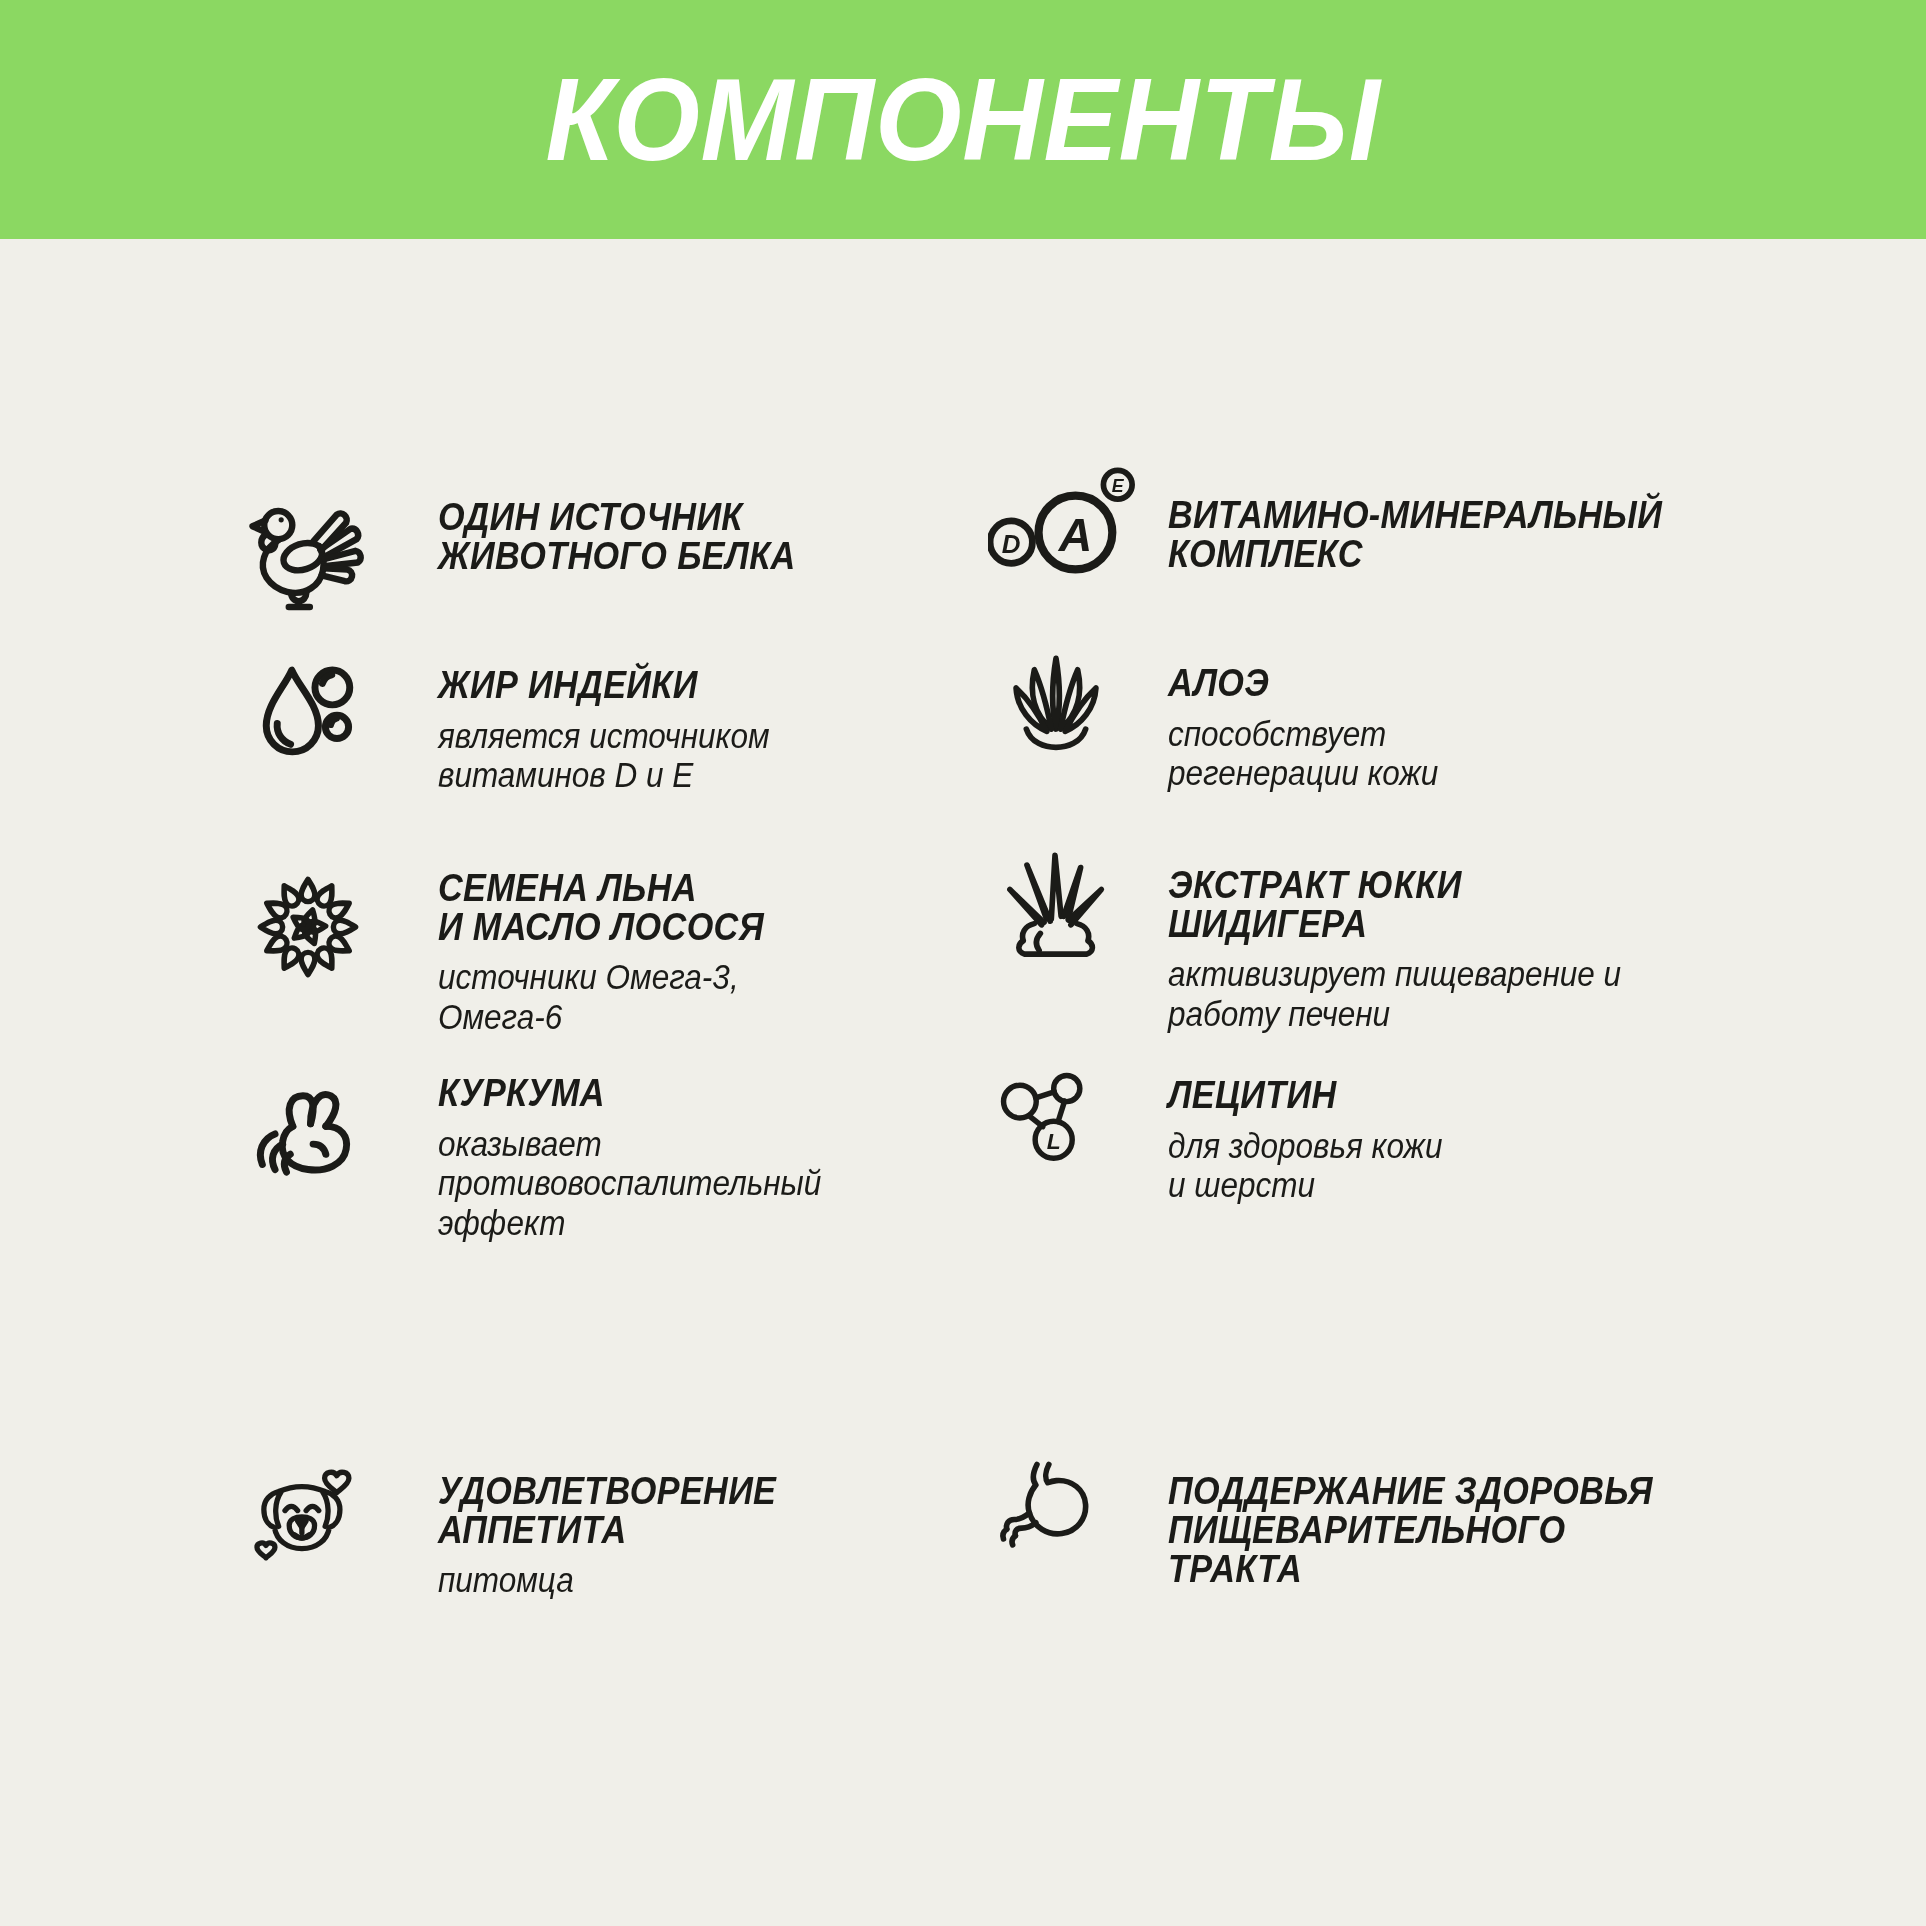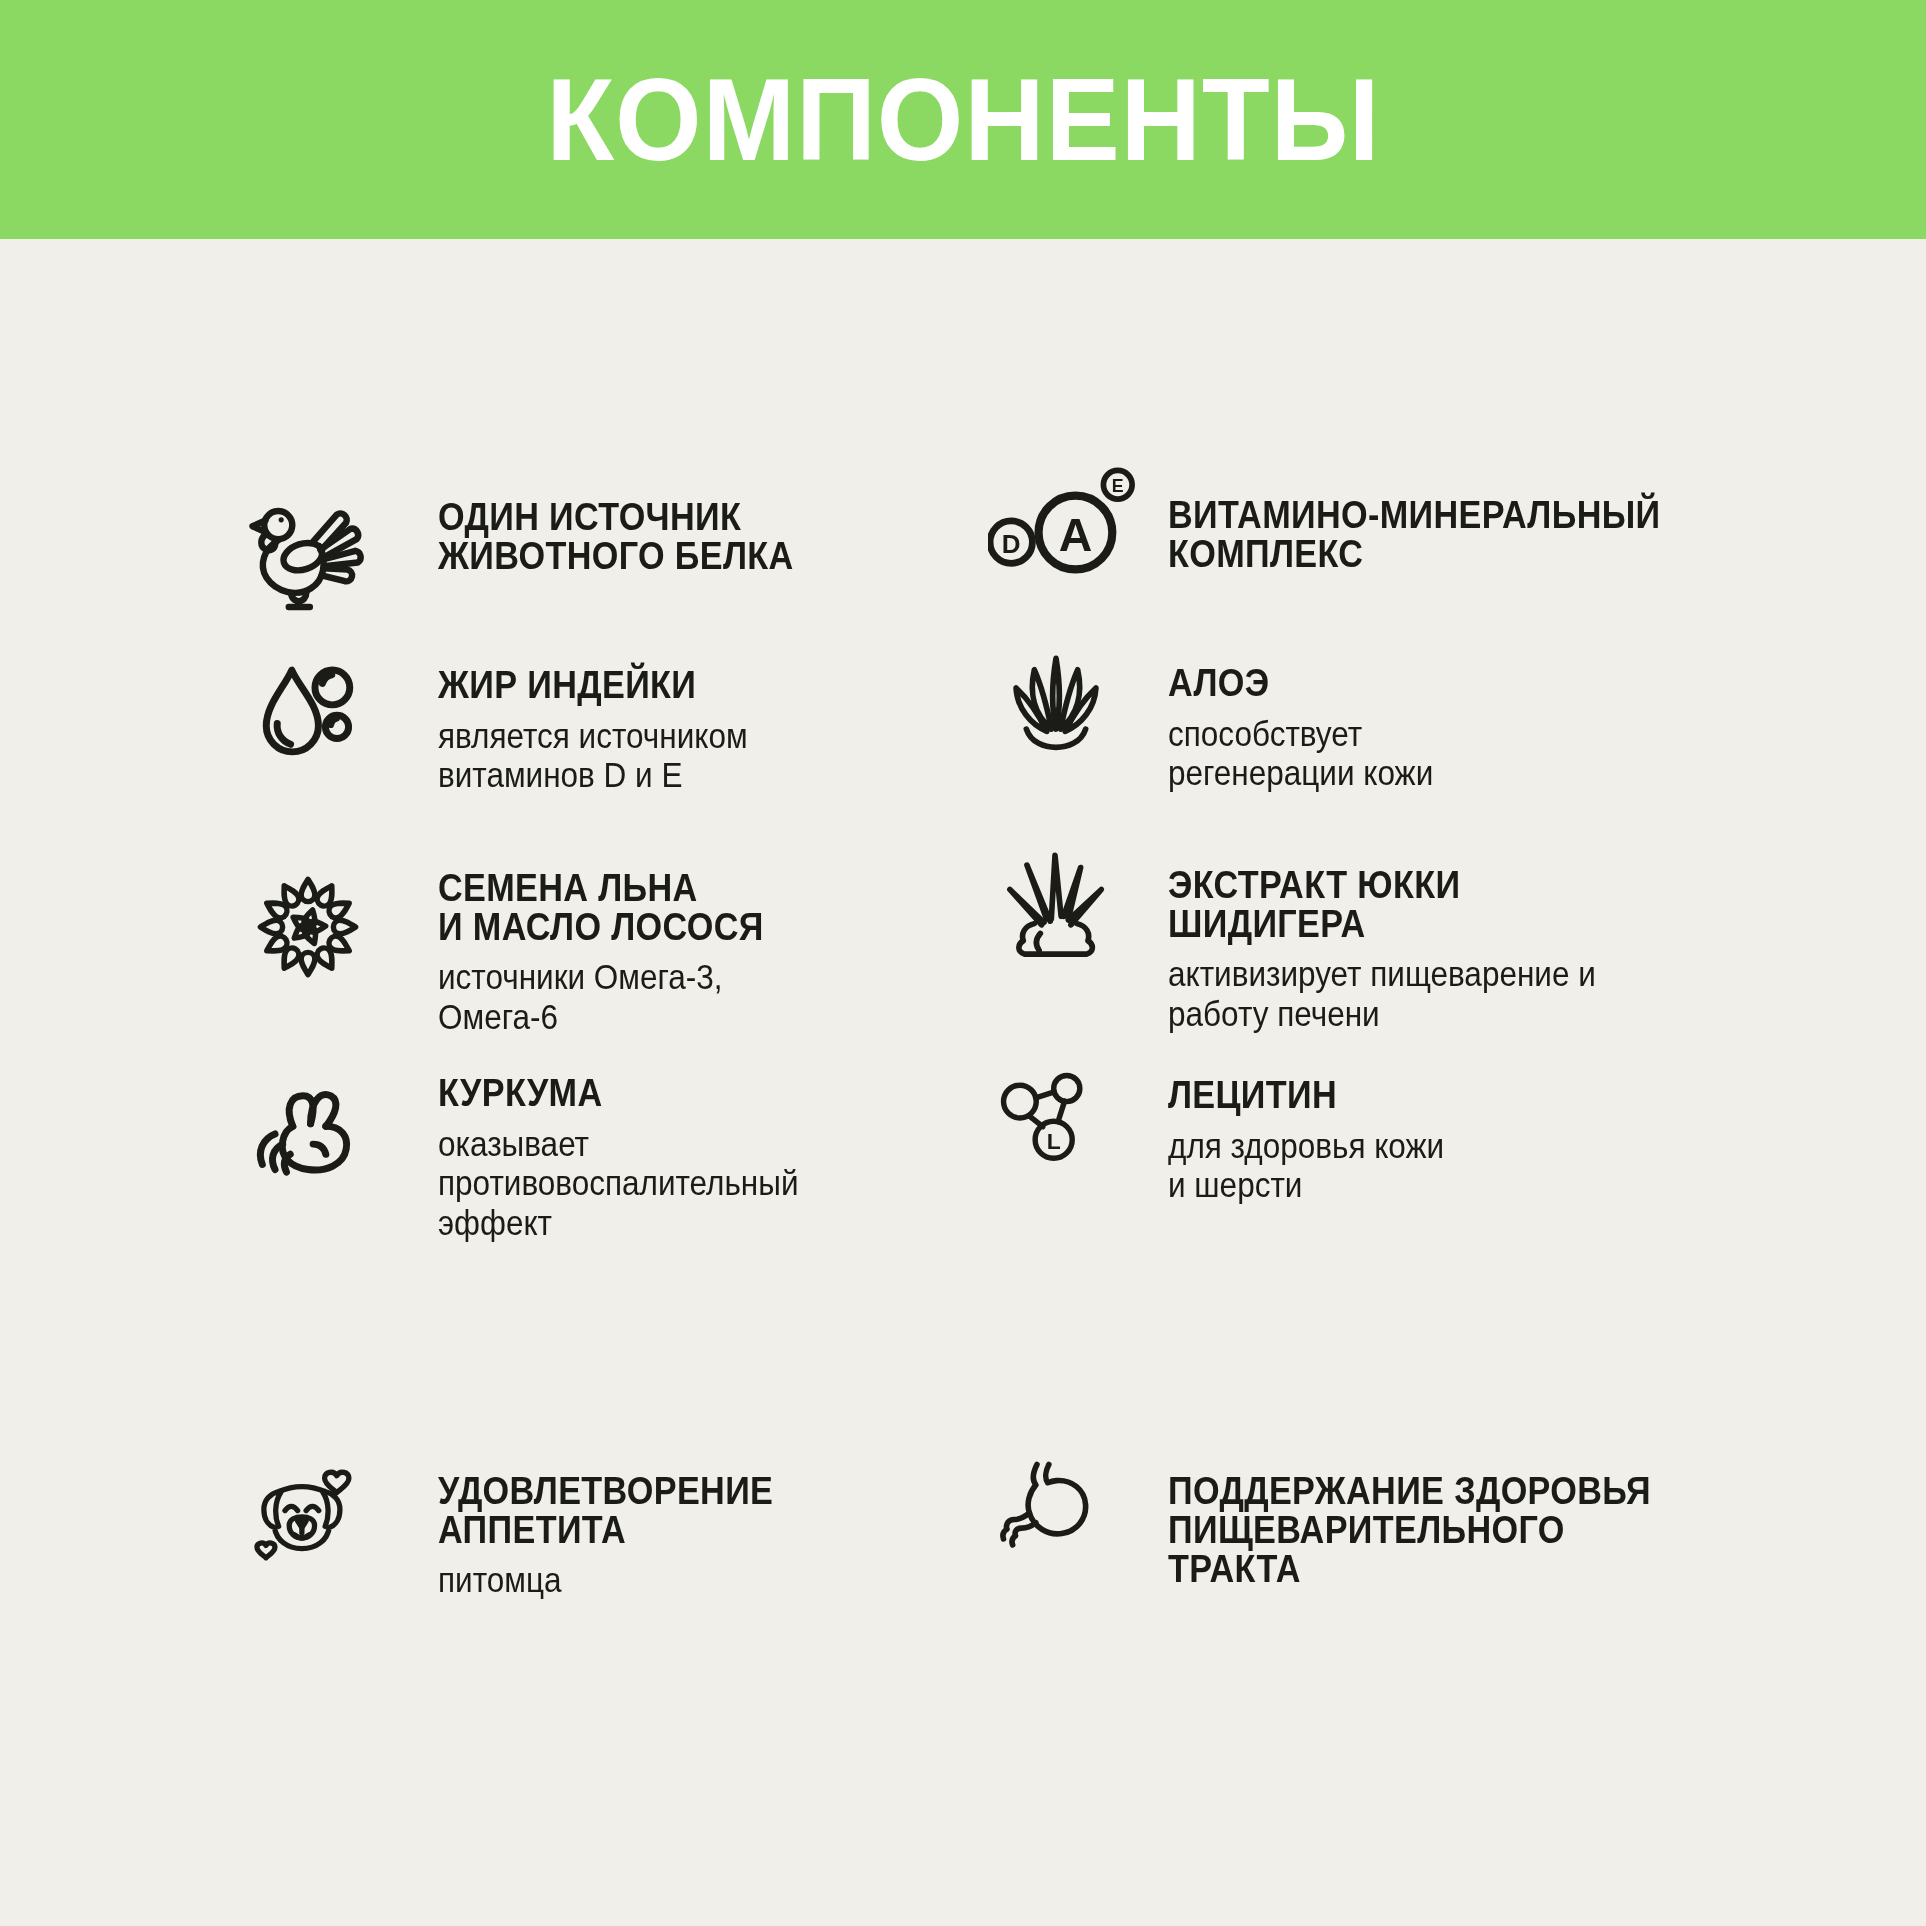--- a/index.html
+++ b/index.html
@@ -1,17 +1,17 @@
 <!DOCTYPE html>
 <html style="font-size:12.3px"><head>
 <meta charset="utf-8">
 <style>
   html,body{margin:0;padding:0;background:#d8d8d2;}
   #canvas{position:relative;width:1926px;height:1926px;background:#f0efe9;overflow:hidden;
-          font-family:"Liberation Sans","DejaVu Sans",sans-serif;color:#1b1b18;}
+          font-family:"Liberation Sans","DejaVu Sans",sans-serif;color:#1b1b18;font-style:italic;}
   .header{position:absolute;left:0;top:0;width:1926px;height:239px;background:#8bd862;
           display:flex;align-items:center;justify-content:center;}
   .header h1{margin:0;font-size:116px;font-weight:bold;color:#ffffff;letter-spacing:0.8px;
              transform:scaleX(0.96);}
   .item{position:absolute;}
   .icon{position:absolute;}
   .icon svg{display:block;}
   .txt{position:absolute;transform:scaleX(0.9);transform-origin:left top;width:848px;}
   .title{font-weight:bold;font-size:38px;line-height:1.02;letter-spacing:0.4px;
          white-space:pre-line;color:#1b1b18;}

